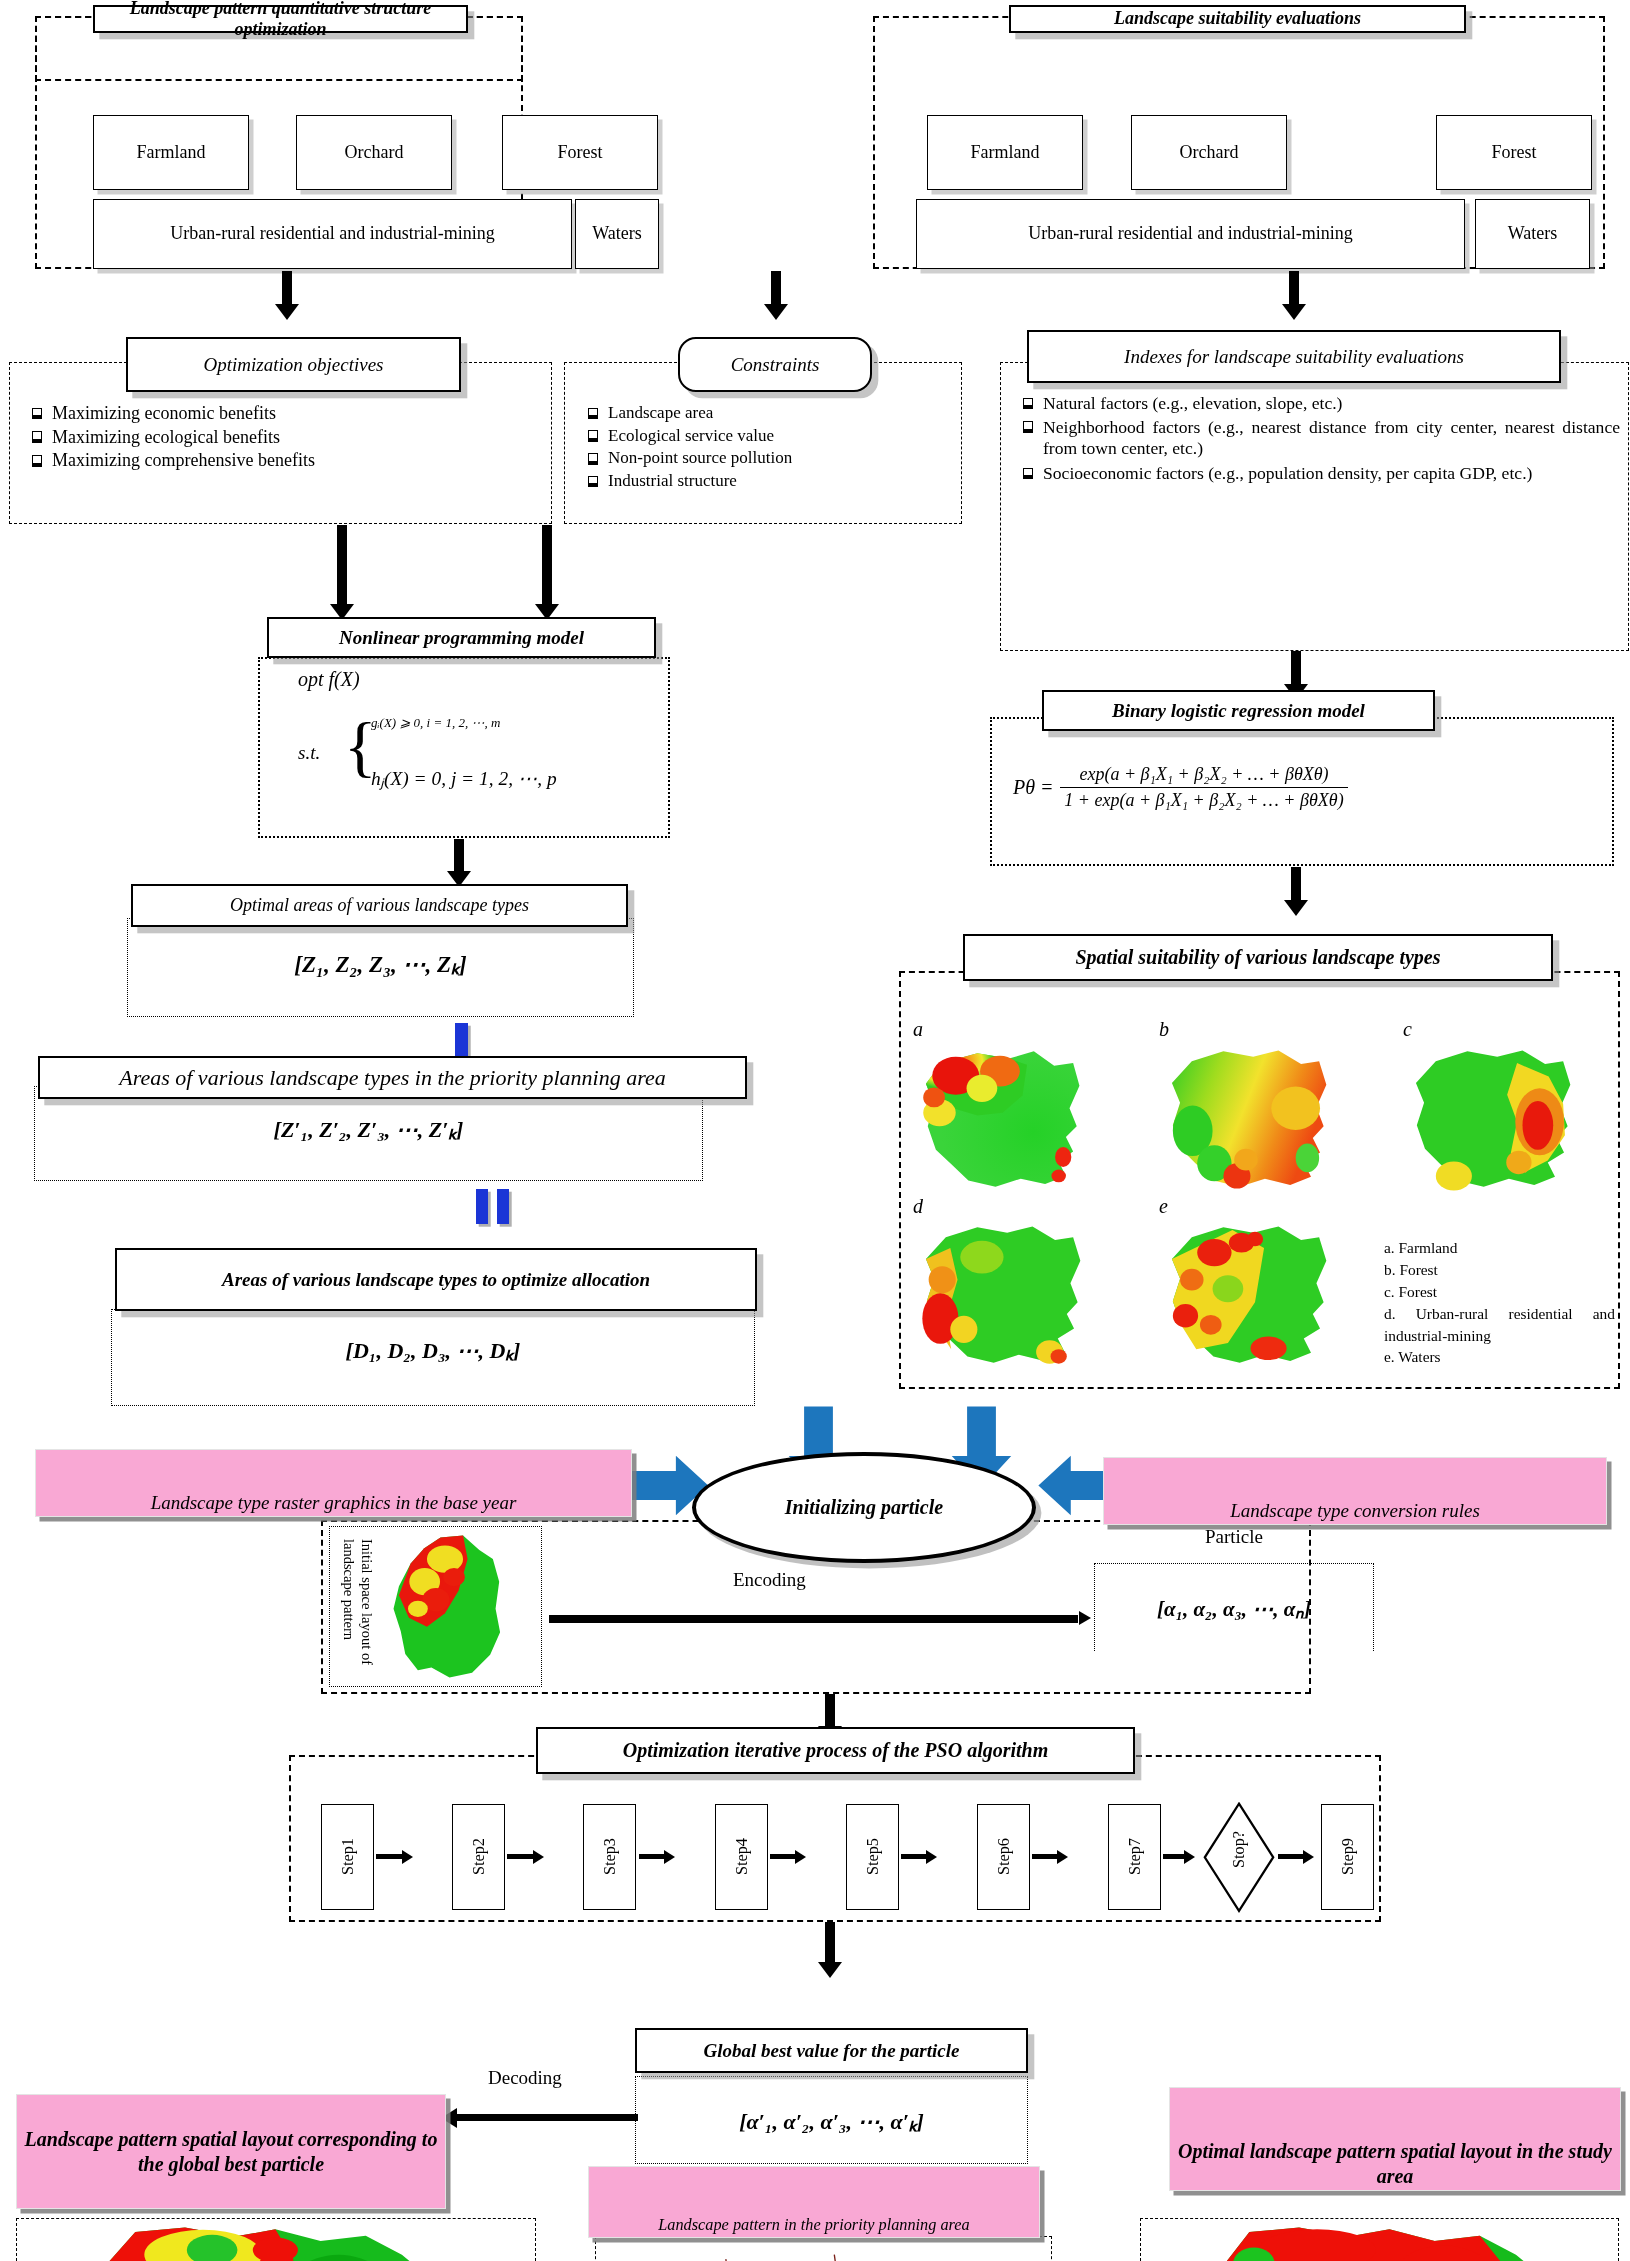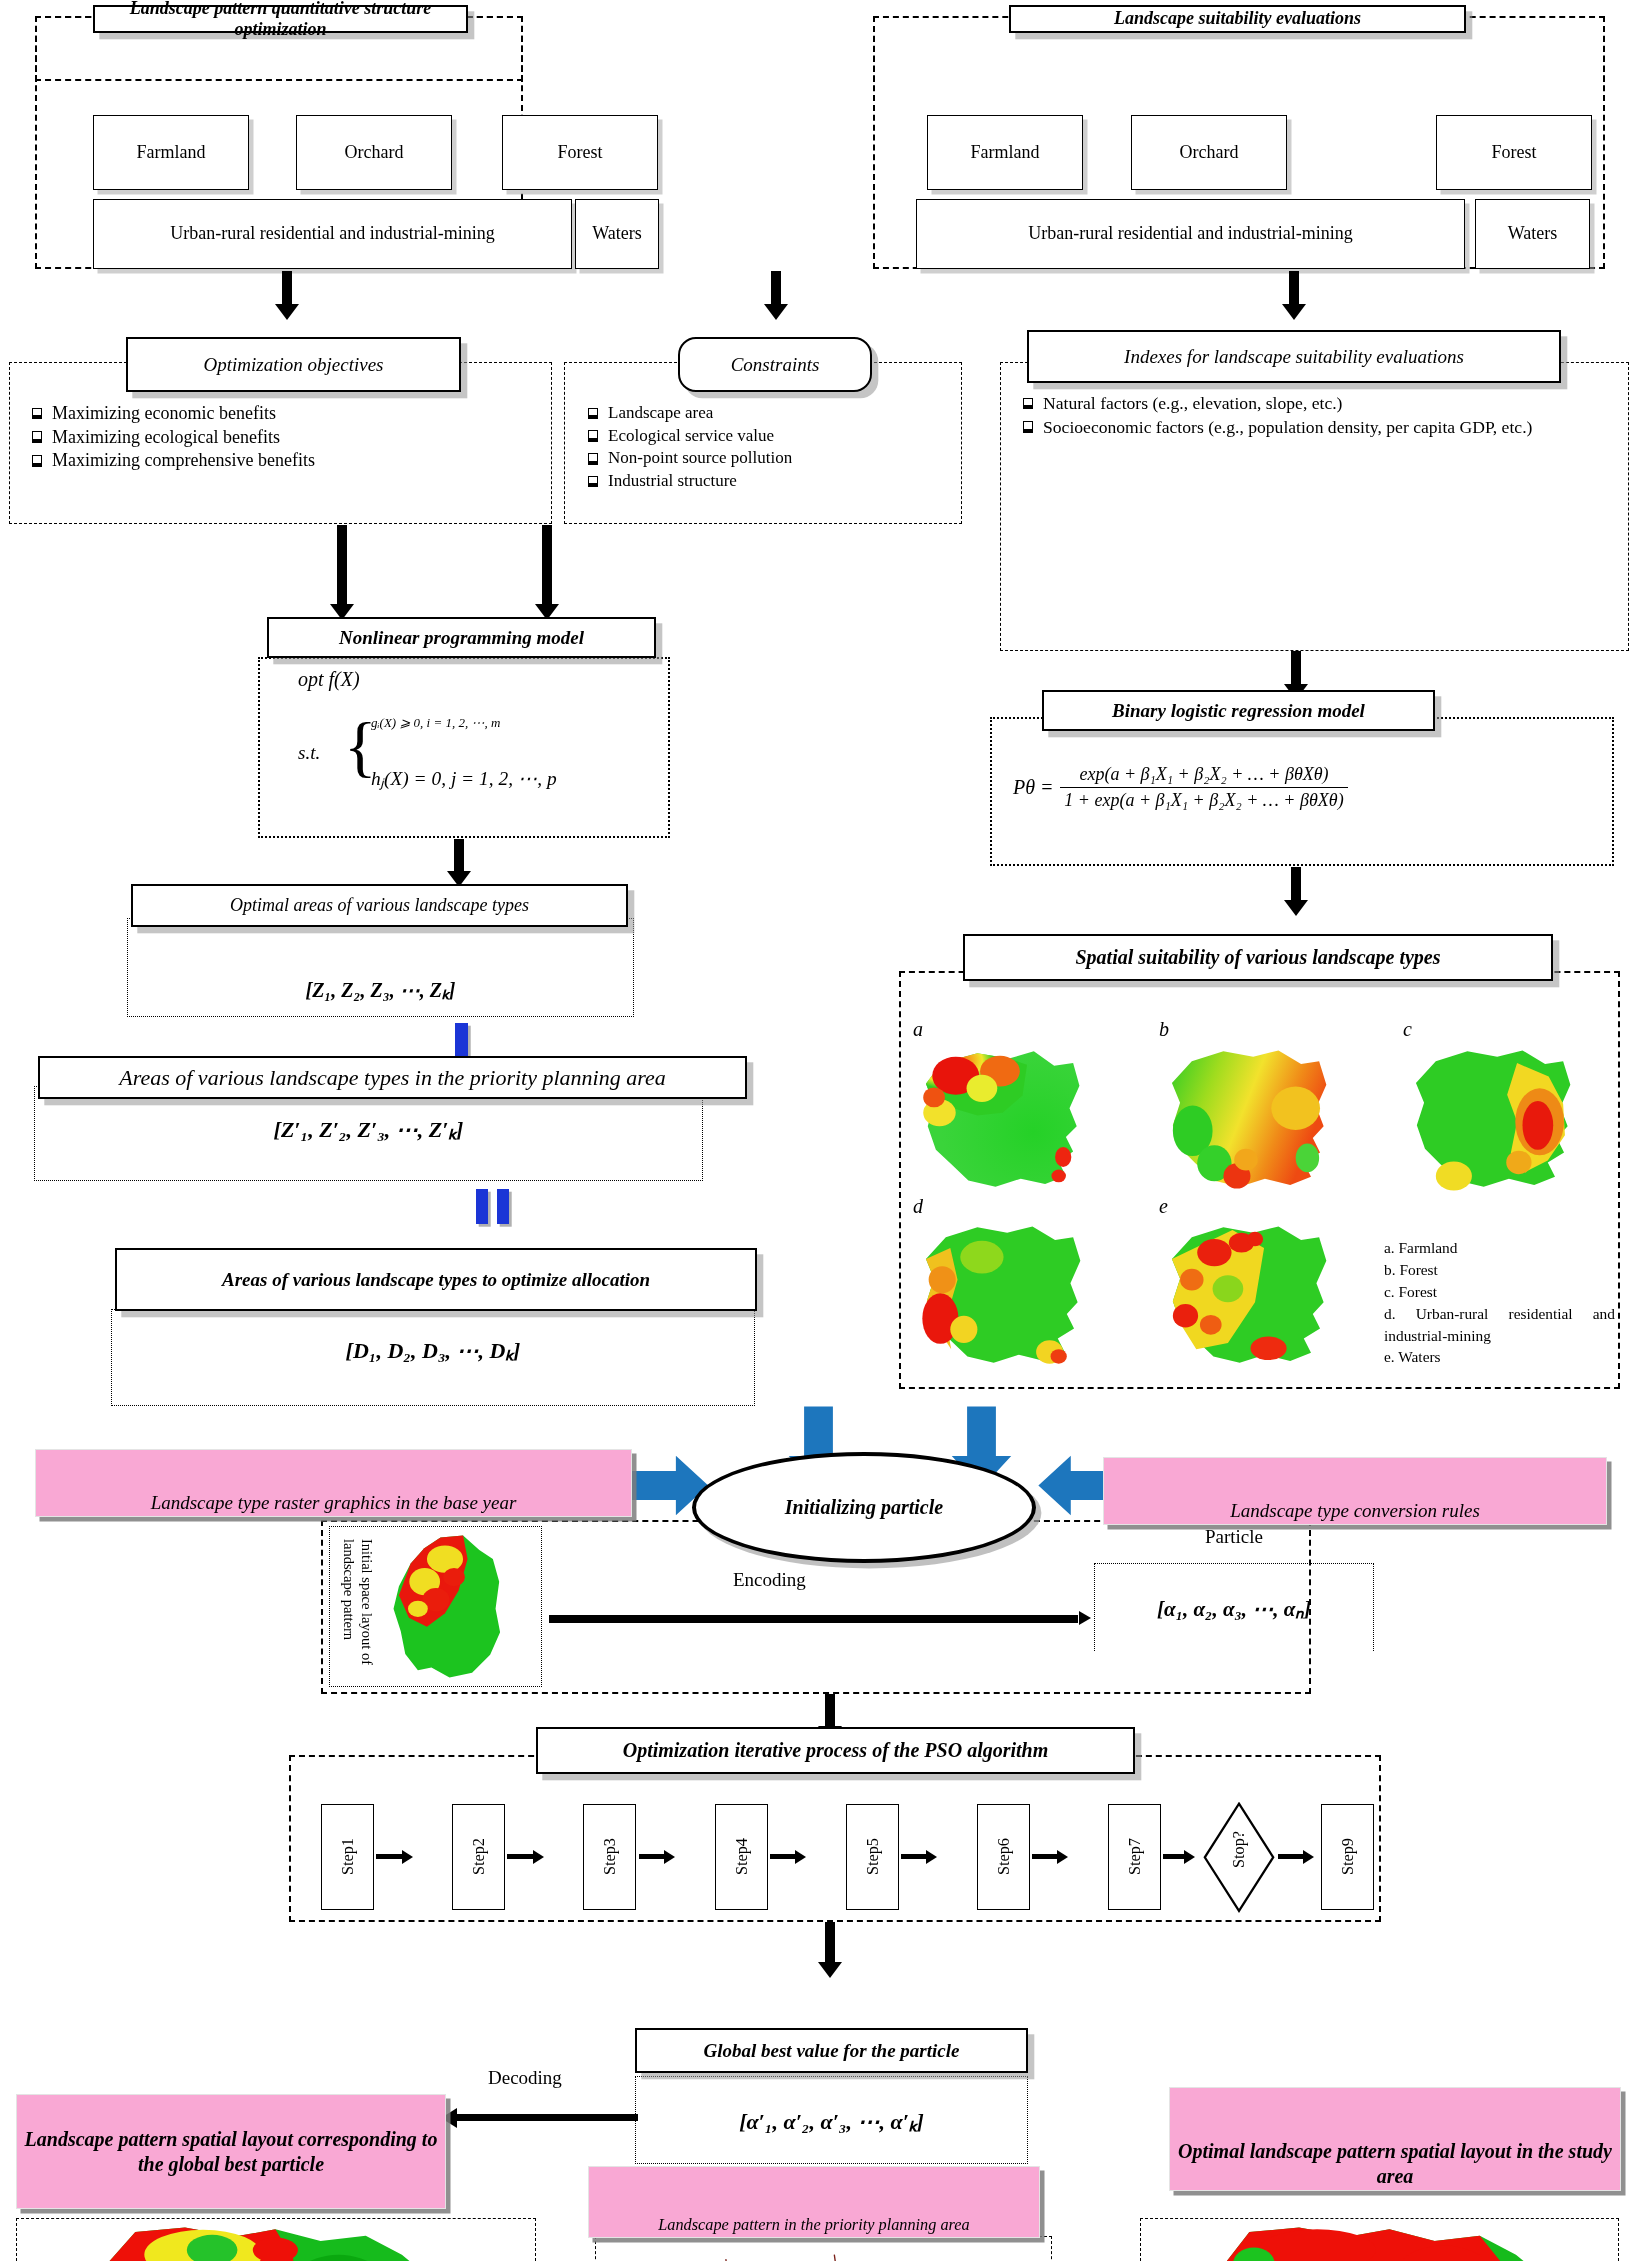--- a/index.html
+++ b/index.html
@@ -245,20 +245,24 @@
 
 <div class="dashpanel thindash" style="left:1000px; top:362px; width:629px; height:289px;"></div>
 <div class="tbox plain" style="left:1027px; top:330px; width:534px; height:53px; font-size:19px;">
   <span>Indexes for landscape suitability evaluations</span>
 </div>
 <div class="blist" style="left:1023px; top:393px; width:597px; font-size:17.6px;">
   <div class="row">
     <span class="bsq"></span>
     <span class="btxt">Natural factors (e.g., elevation, slope, etc.)</span>
   </div>
+  <div class="row" style="margin-bottom:4.5px;">
+    <span class="bsq"></span>
+    <span class="btxt" style="text-align:justify;">Neighborhood factors (e.g., nearest distance from city center, nearest distance from town center, etc.)</span>
+  </div>
   <div class="row">
     <span class="bsq"></span>
     <span class="btxt" style="text-align:justify;">Socioeconomic factors (e.g., population density, per capita GDP, etc.)</span>
   </div>
 </div>
 
 <div class="arrowdown big" style="left:326px; top:525px; width:32px; height:95px;">
   <div class="shaft" style="top:0; width:10px; height:81px;"></div>
   <div class="head" style="top:79px;"></div>
 </div>
@@ -308,21 +312,21 @@
 
 <div class="arrowdown big" style="left:1280px; top:867px; width:32px; height:50px;">
   <div class="shaft" style="top:0; width:10px; height:36px;"></div>
   <div class="head" style="top:33px;"></div>
 </div>
 
 <div class="dashpanel dotted" style="left:127px; top:918px; width:507px; height:99px; border-width:1.8px;"></div>
 <div class="tbox plain" style="left:131px; top:884px; width:497px; height:43px; font-size:18px;">
   <span>Optimal areas of various landscape types</span>
 </div>
-<div class="lbl frm bd it" style="left:127px; top:947px; width:507px; text-align:center; font-size:20px;margin-top:29px;">
+<div class="lbl frm bd it" style="left:127px; top:947px; width:507px; text-align:center; font-size:23px;">
   <span>[Z₁, Z₂, Z₃, ⋯, Zₖ]</span>
 </div>
 
 <div class="bluesq" style="left:455px; top:1023px; width:12.7px; height:33px;"></div>
 
 <div class="dashpanel dotted" style="left:34px; top:1086px; width:669px; height:95px; border-width:1.8px;"></div>
 <div class="tbox plain" style="left:38px; top:1056px; width:709px; height:43px; font-size:22px;">
   <span>Areas of various landscape types in the priority planning area</span>
 </div>
 <div class="lbl frm bd it" style="left:34px; top:1113px; width:669px; text-align:center; font-size:22px;">

